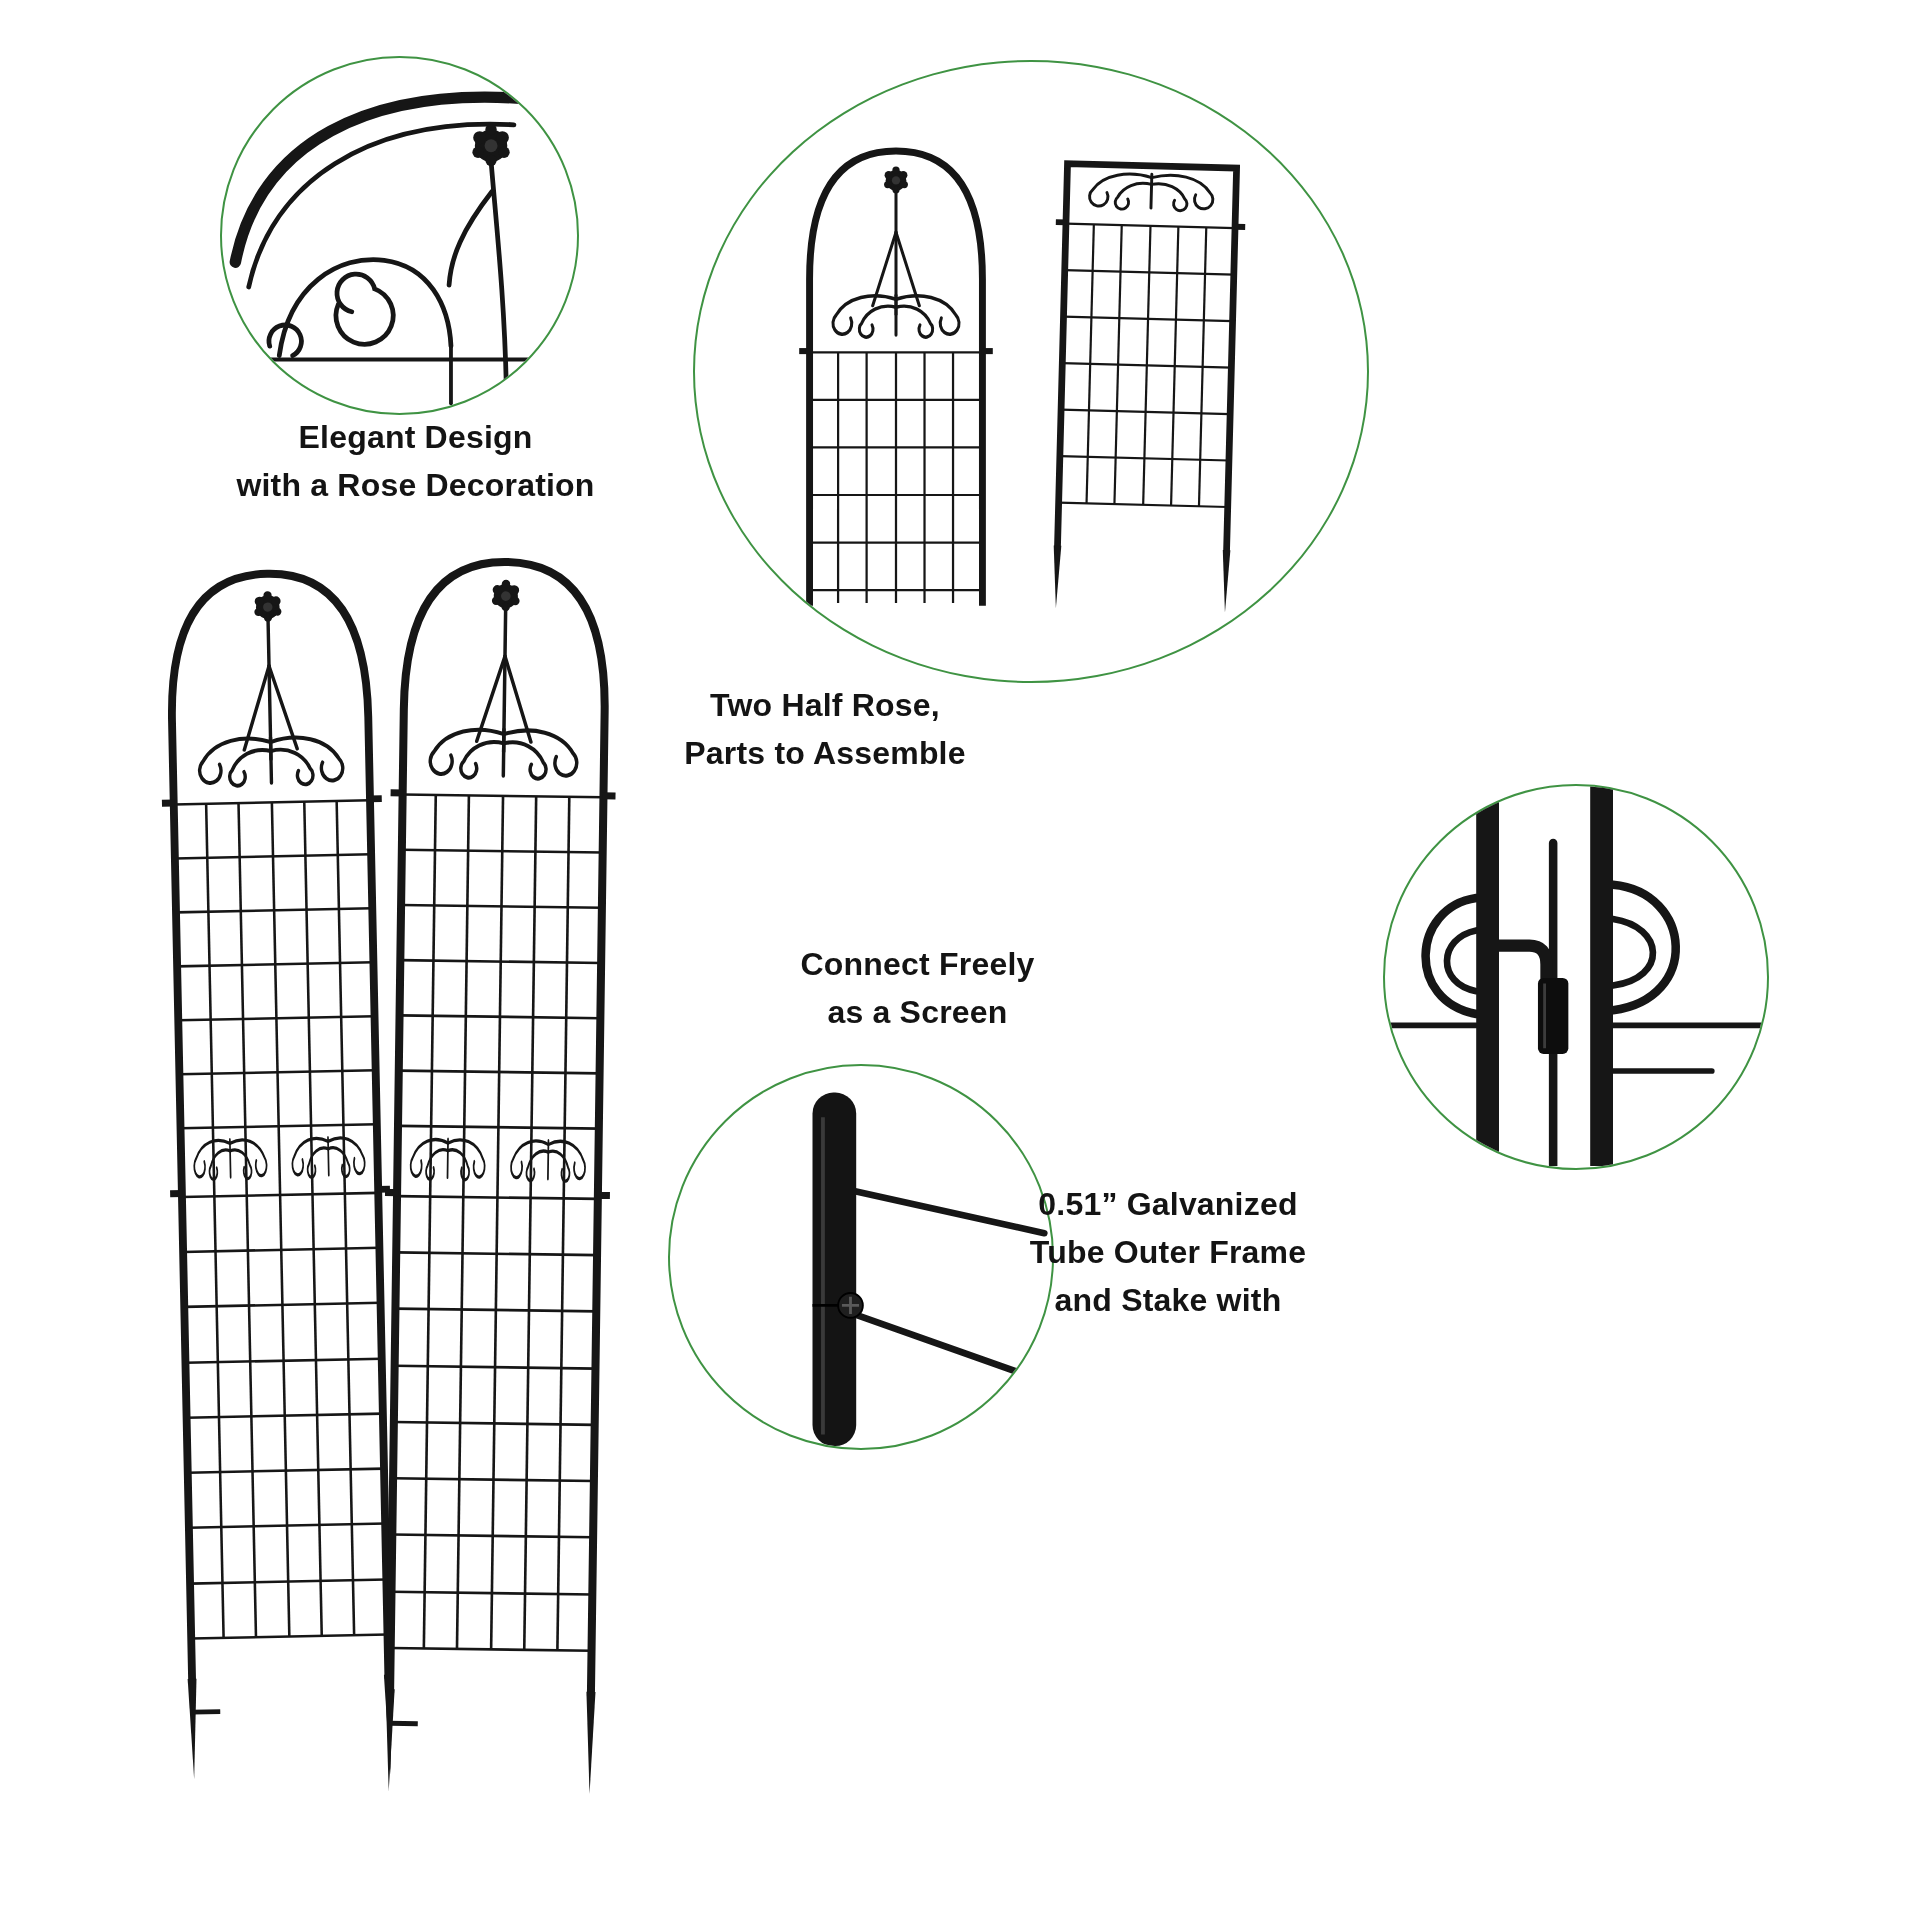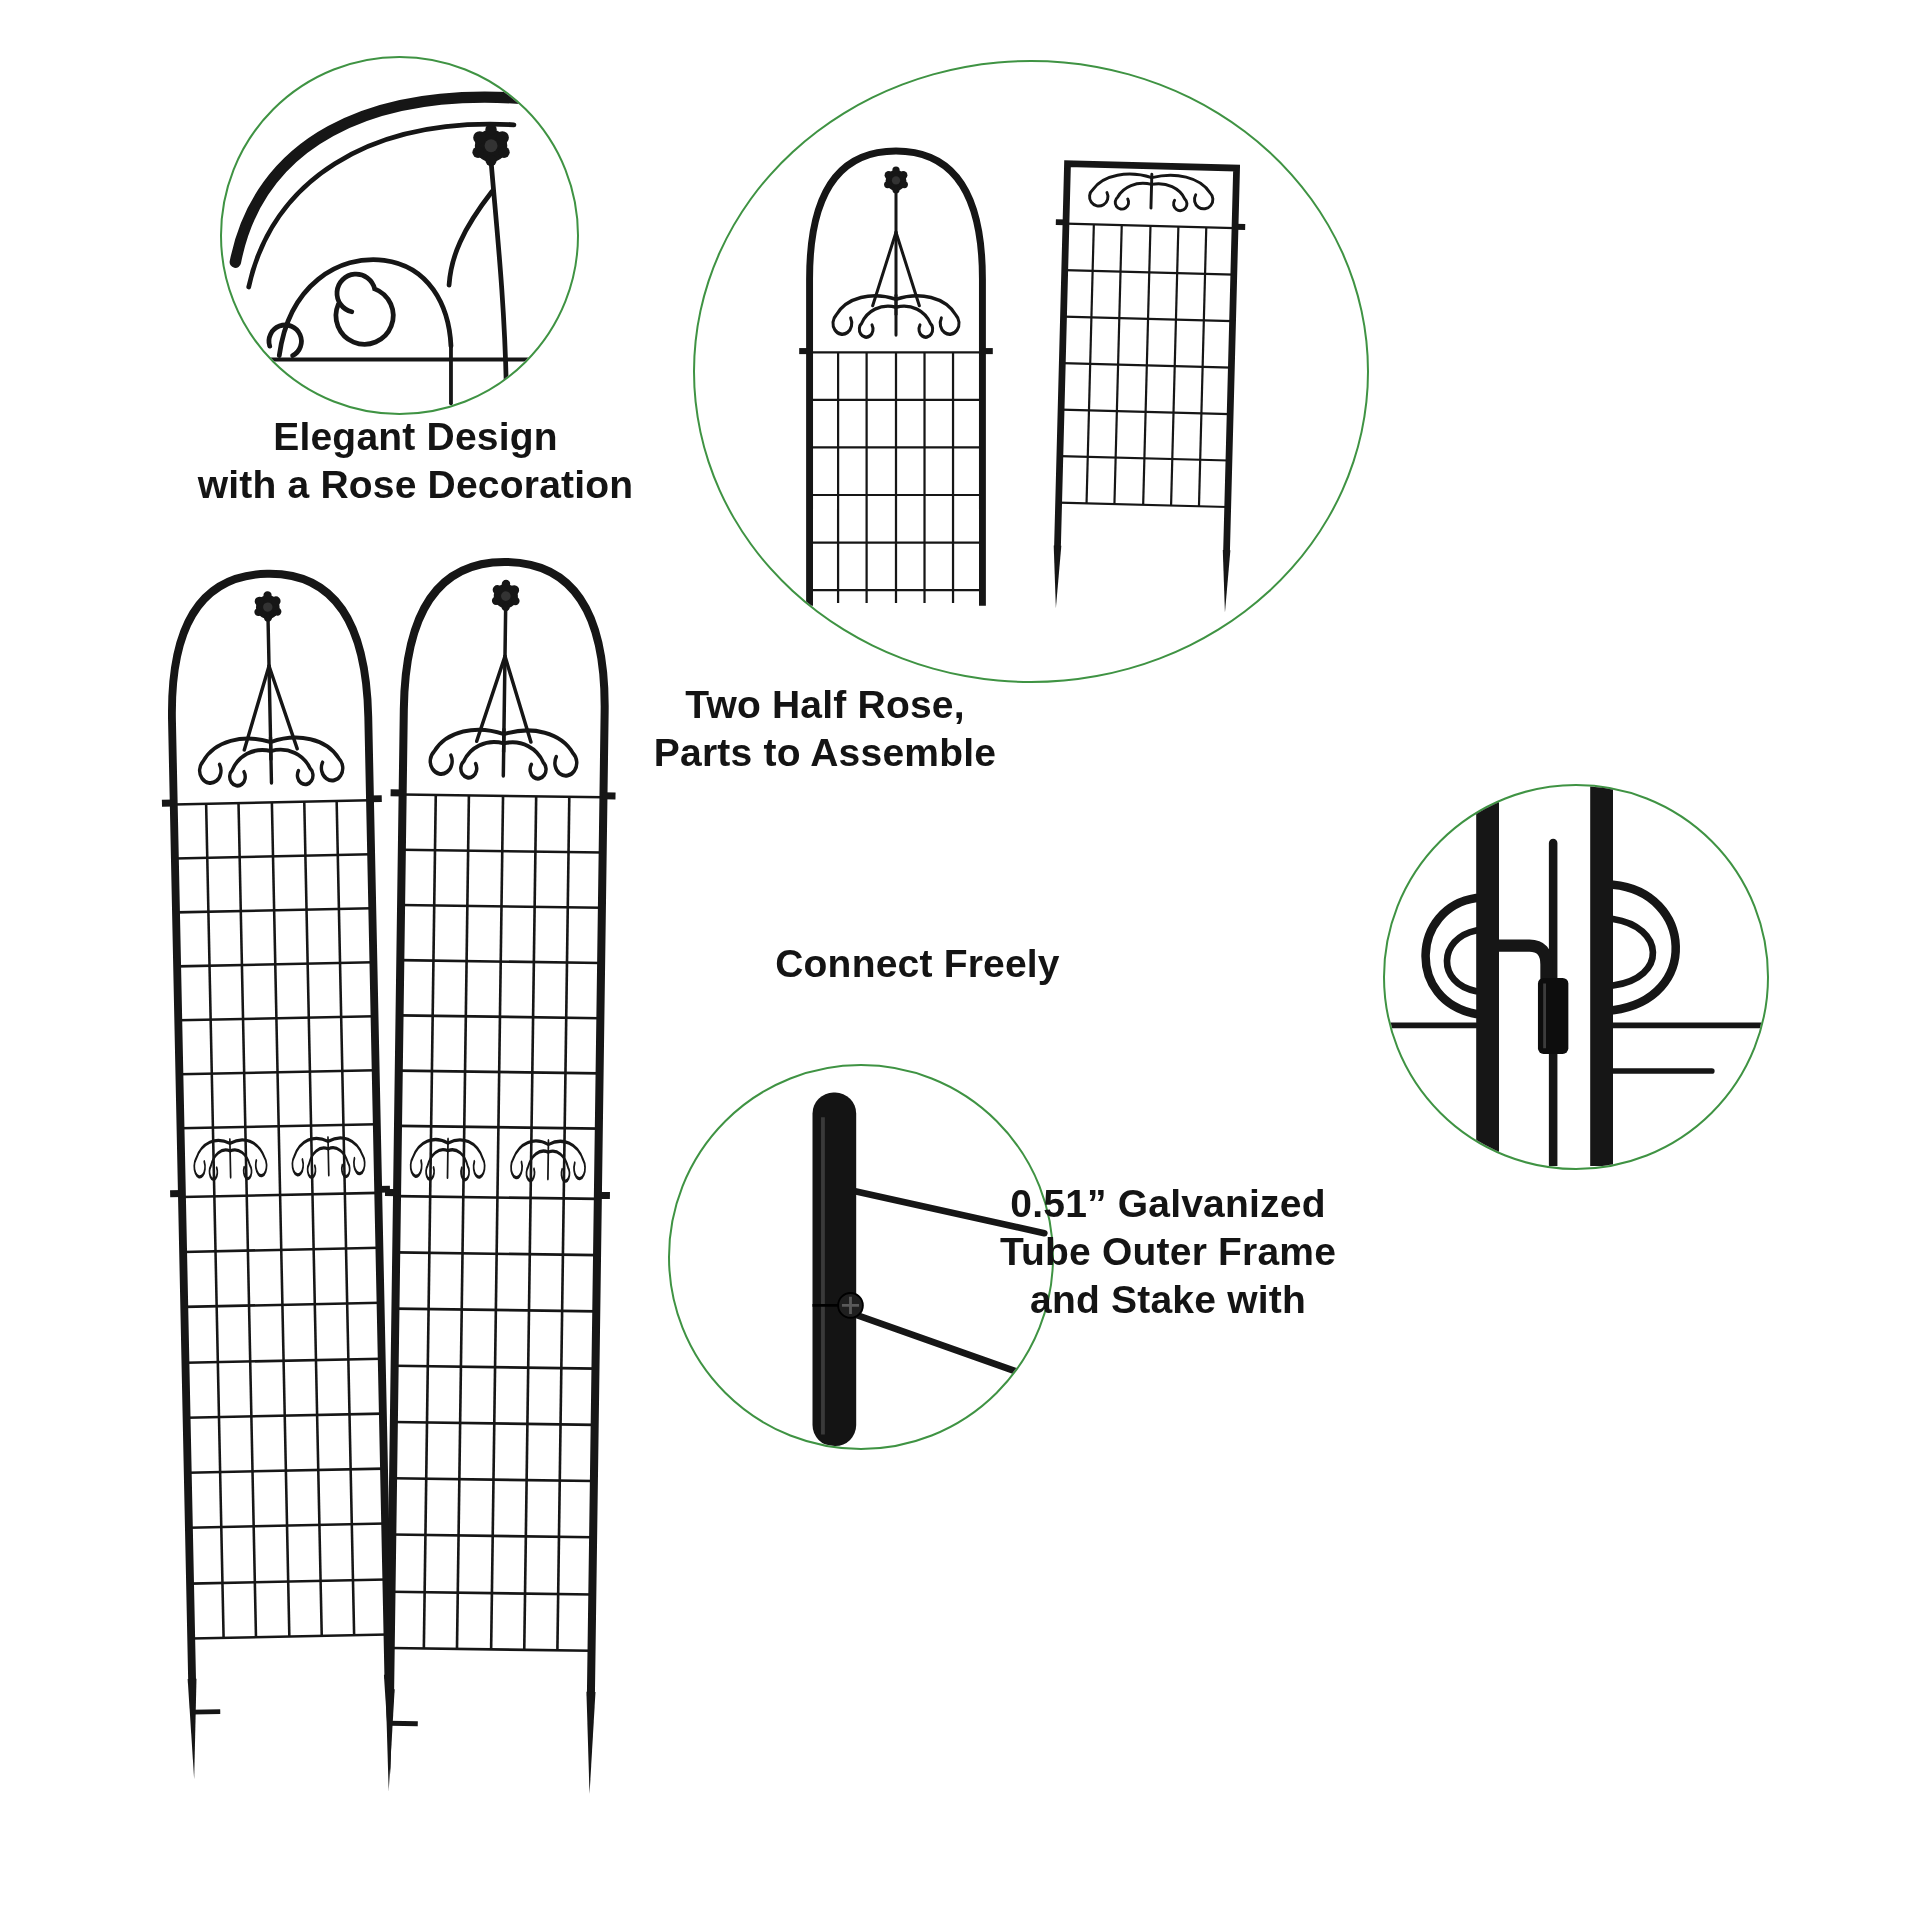--- a/index.html
+++ b/index.html
@@ -8,21 +8,21 @@
     width:1931px; height:1931px; position:relative; overflow:hidden;
     font-family:"Liberation Sans", sans-serif; color:#161616;
   }
   .abs { position:absolute; }
   .callout-circle {
     position:absolute; border:2.9px solid #3f9343; border-radius:50%;
     background:#ffffff; overflow:hidden;
   }
   .label {
     position:absolute; text-align:center; font-weight:700;
-    font-size:39px; line-height:48px; color:#141414; letter-spacing:0.2px;
+    font-size:32px; line-height:48px; color:#141414; letter-spacing:0.2px;
   }
   svg { display:block; }
   .panel-svg { position:absolute; }
 </style>
 </head>
 <body>
 
 <svg width="0" height="0" style="position:absolute" aria-hidden="true">
   <defs>
     <g id="rose" fill="#161616" stroke="none">
@@ -194,20 +194,21 @@
     </g>
     <rect x="96" y="0" width="24" height="400" fill="#161616"></rect>
     <rect x="216" y="0" width="24" height="400" fill="#161616"></rect>
     <rect x="161" y="202" width="32" height="80" rx="6" fill="#0d0d0d"></rect>
     <line x1="168" y1="208" x2="168" y2="276" stroke="#3c3c3c" stroke-width="3"></line>
   </svg>
 </div>
 
 <div class="label" style="left:676px; top:940px; width:483px;">
   <div>Connect Freely</div>
+  <div>as a Screen</div>
 </div>
 
 <div class="callout-circle" style="left:668px; top:1064px; width:386px; height:386px;">
   <svg viewBox="0 0 400 400" width="380" height="380">
     <g stroke="#161616" stroke-linecap="round" fill="none">
       <path d="M196 132 L394 176" stroke-width="7"></path>
       <path d="M196 262 L394 332" stroke-width="7"></path>
     </g>
     <rect x="150" y="28" width="46" height="372" rx="22" fill="#141414"></rect>
     <line x1="161" y1="54" x2="161" y2="388" stroke="#3a3a3a" stroke-width="4"></line>

